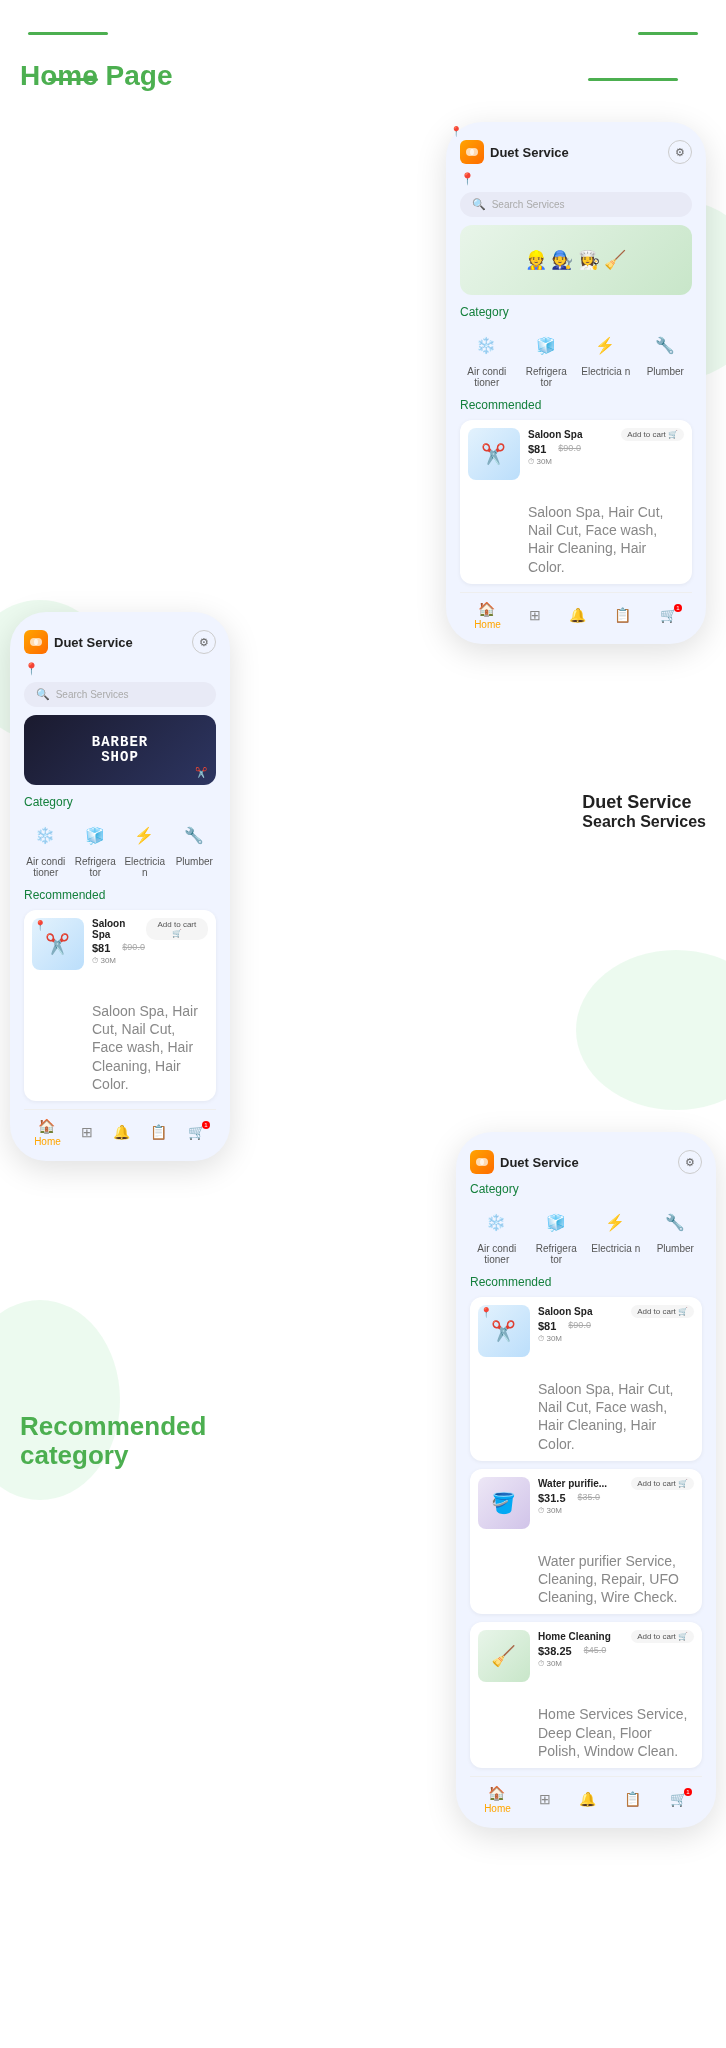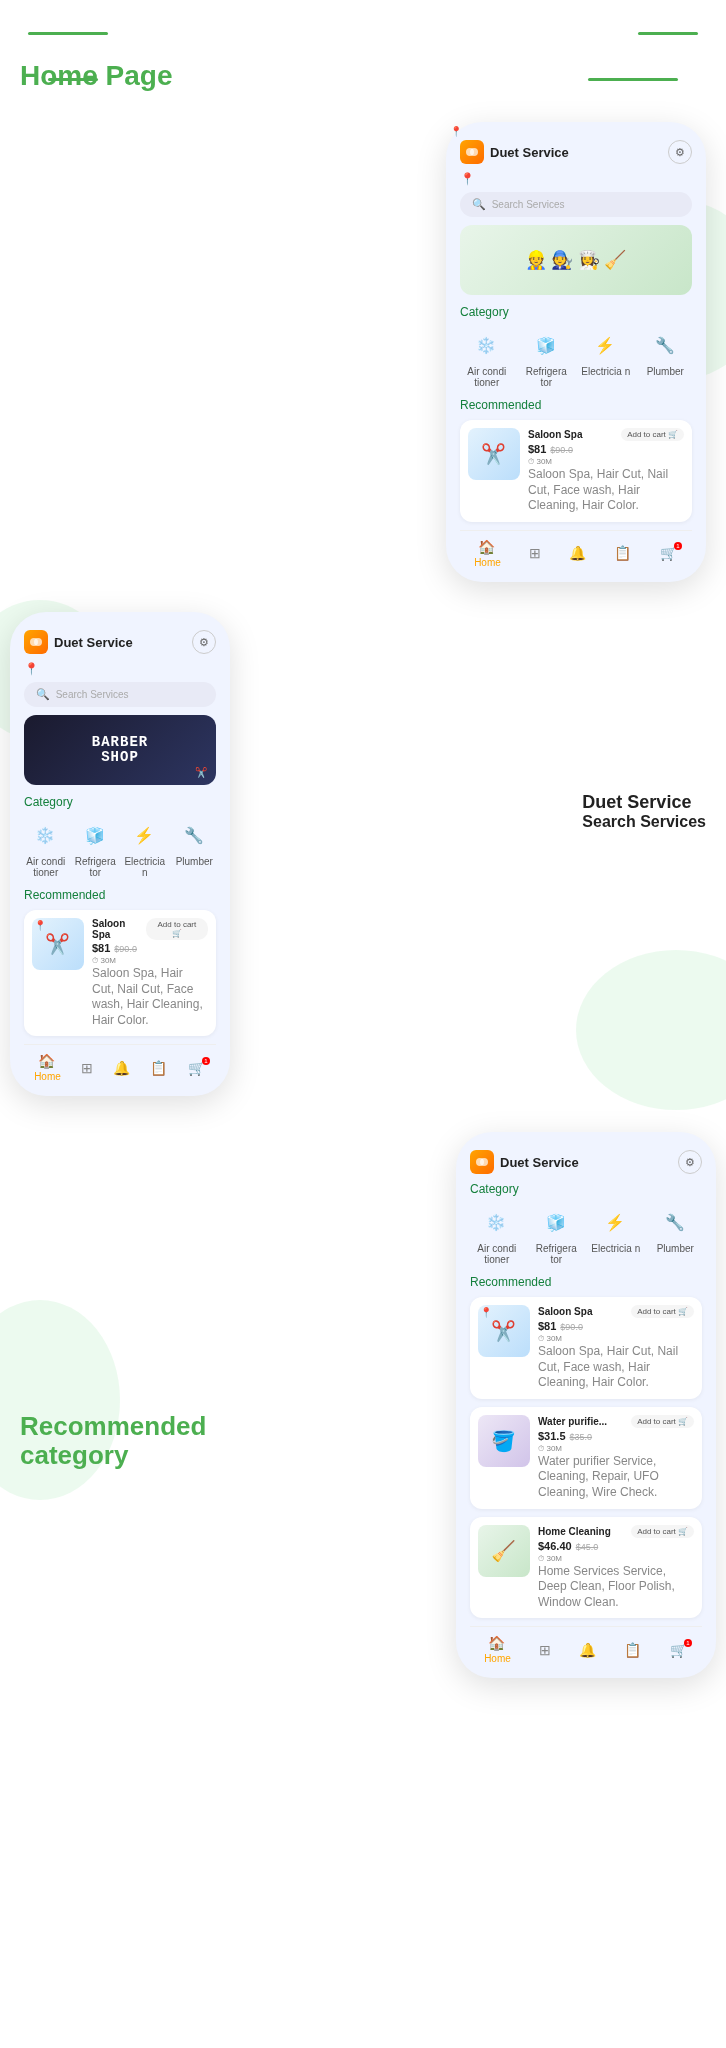--- a/index.html
+++ b/index.html
@@ -236,28 +236,28 @@
       padding: 2px 6px;
       font-size: 8px;
       color: #555;
       display: flex;
       align-items: center;
       gap: 2px;
       cursor: pointer;
     }
     .rec-price-row {
       display: flex;
-      align-items: flex-end;
-      gap: 4px;
+      align-items: flex-start;
+      gap: 12px;
       margin-bottom: 2px;
     }
     .rec-price { font-weight: 700; font-size: 11px; color: #222; }
     .rec-old-price { font-size: 9px; color: #aaa; text-decoration: line-through; }
     .rec-time { font-size: 8px; color: #888; }
-    .rec-desc { font-size: 12px; color: #888; line-height: 1.3; }
+    .rec-desc { font-size: 14px; color: #888; line-height: 1.3; margin-top: 36px; }
 
     
     .bottom-nav {
       display: flex;
       justify-content: space-around;
       align-items: center;
       padding: 8px 0 4px;
       border-top: 1px solid #eee;
       margin-top: 4px;
     }
@@ -665,21 +665,21 @@
       <div class="recommended-card">
         <div class="rec-image rec-image-green">
           <span>🧹</span>
         </div>
         <div class="rec-content">
           <div class="rec-header">
             <span class="rec-name">Home Cleaning</span>
             <button class="add-to-cart-btn">Add to cart 🛒</button>
           </div>
           <div class="rec-price-row">
-            <span class="rec-price">$46.40</span>
+            <span class="rec-price">$38.25</span>
             <span class="rec-old-price">$45.0</span>
           </div>
           <div class="rec-time">⏱ 30M</div>
           <div class="rec-desc">Home Services Service, Deep Clean, Floor Polish, Window Clean.</div>
         </div>
       </div>
 
       <div class="bottom-nav">
         <div class="nav-item">
           <span class="nav-icon active">🏠</span>

